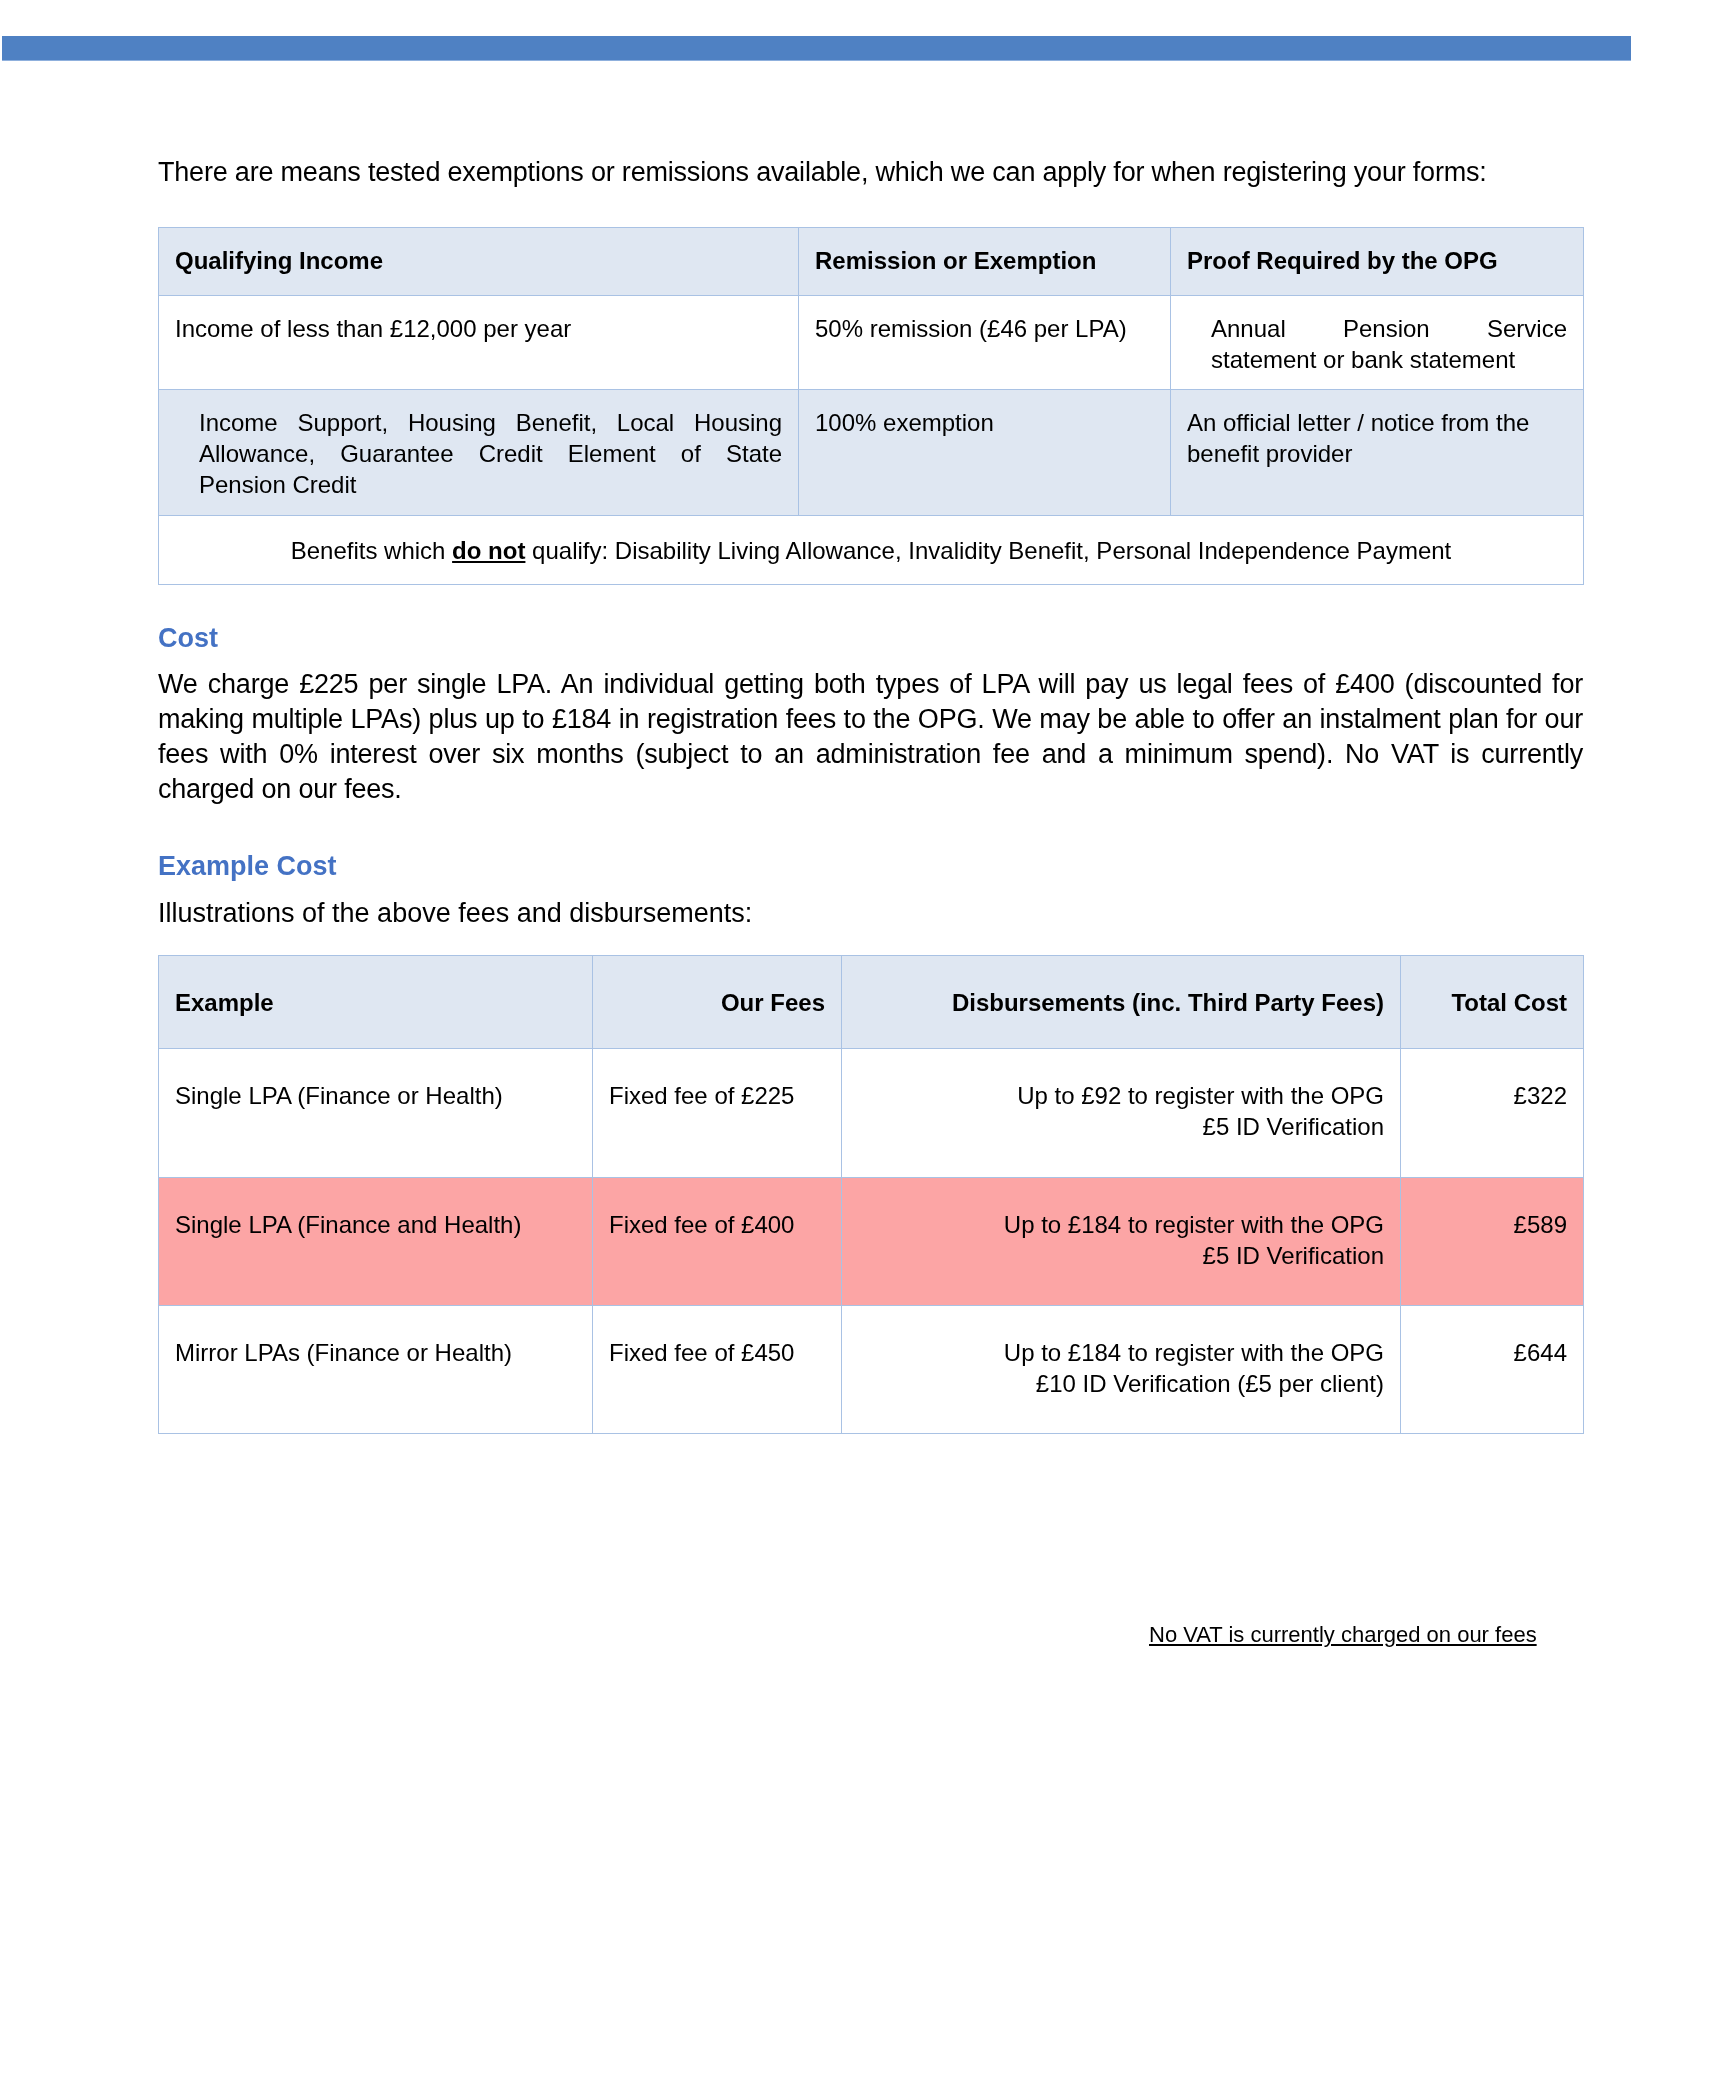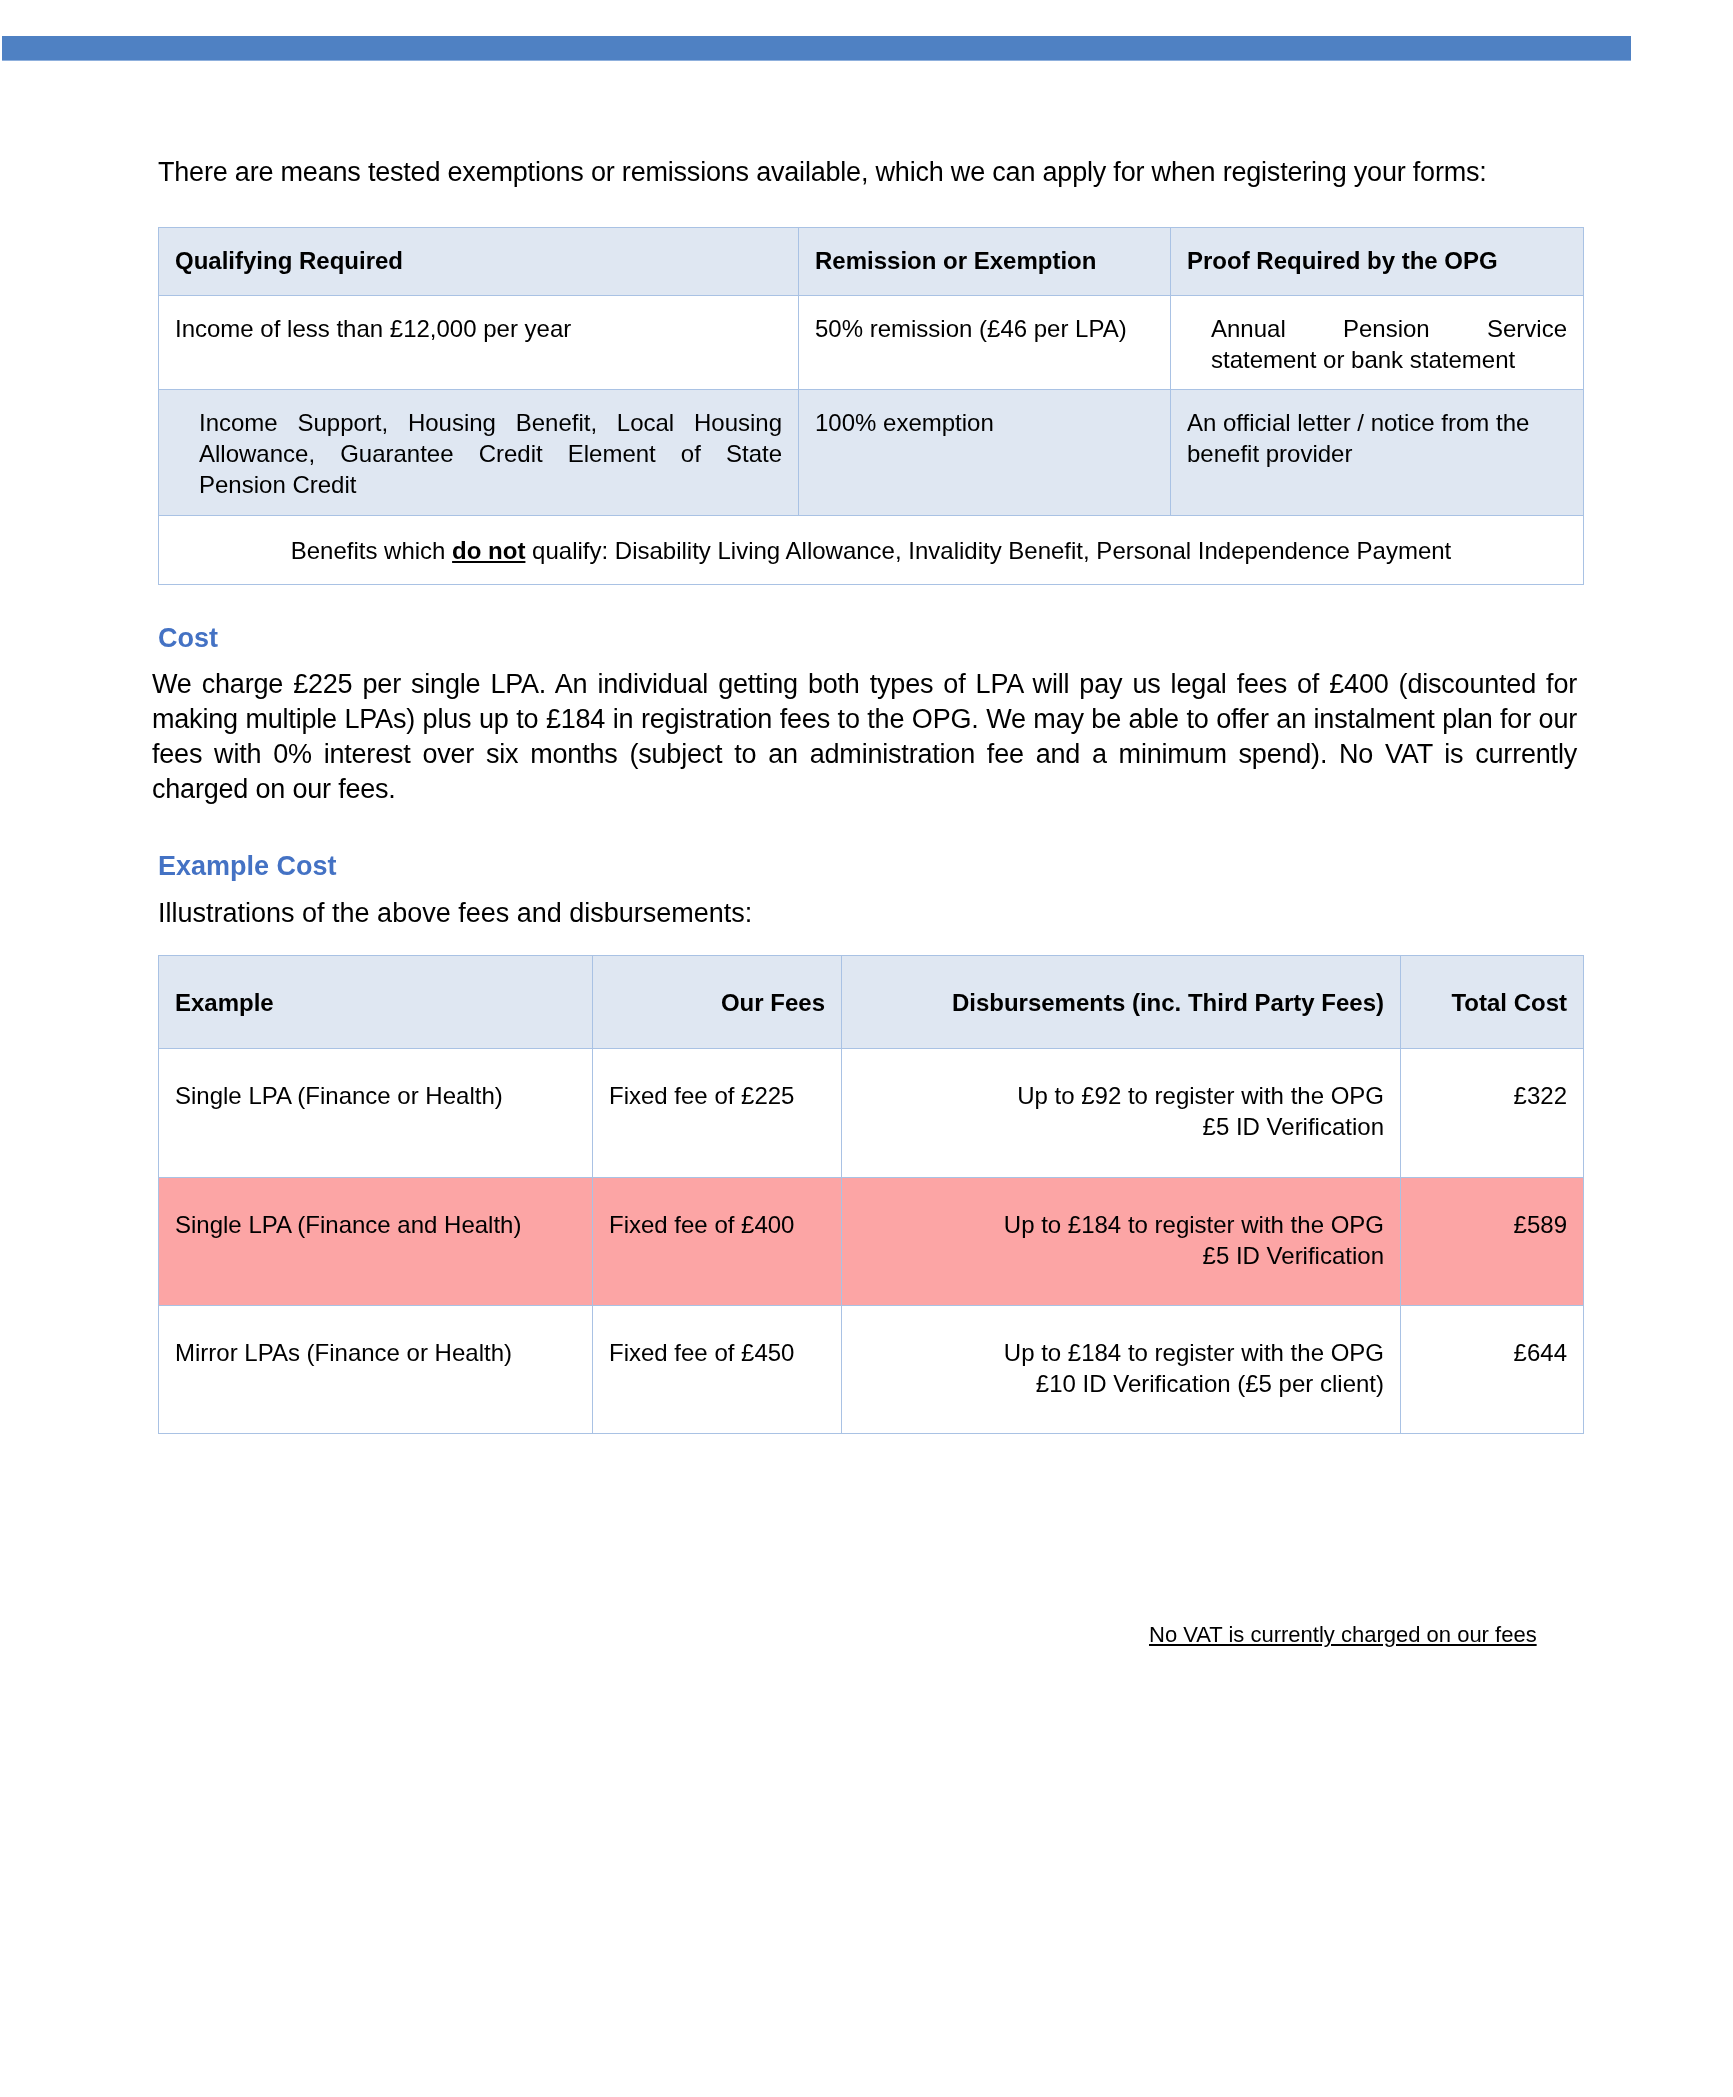--- a/index.html
+++ b/index.html
@@ -23,21 +23,21 @@
     .t1 tr.r-white td { background: #ffffff; height: 63px; }
     .t1 tr.r-blue td { background: #dfe7f2; height: 96px; }
     .t1 td.justify { text-align: justify; text-align-last: left; padding-left: 40px; }
     .t1 td.full { text-align: center; background: #ffffff; padding: 17px 8.4px; height: 34px; vertical-align: middle; }
     .u { text-decoration: underline; font-weight: bold; }
     .h-blue {
       position: absolute; left: 158px; color: #4472c4; font-weight: bold; font-size: 27px; line-height: 34px;
     }
     .cost-h { top: 621px; }
     .cost-p {
-      position: absolute; left: 152px; top: 667px; width: 1425px;
+      position: absolute; left: 158px; top: 667px; width: 1425px;
       font-size: 27px; line-height: 35px; text-align: justify; letter-spacing: -0.2px;
     }
     .example-h { top: 849px; }
     .example-p { position: absolute; left: 158px; top: 896px; font-size: 27px; line-height: 34px; }
     .t2 { left: 158px; top: 955px; width: 1425px; font-size: 24px; line-height: 31px; }
     .t2 th { background: #dfe7f2; font-weight: bold; height: 67px; vertical-align: middle; padding: 12.6px 16px; }
     .t2 td { height: 88px; padding: 31px 16px 8.4px 16px; }
     .t2 tr.r-white td { background: #ffffff; }
     .t2 tr.r-blue td { background: #fca5a5; }
     .left { text-align: left; }
@@ -52,21 +52,21 @@
 <div class="intro">There are means tested exemptions or remissions available, which we can apply for when registering your forms:</div>
 
 <table class="t1">
   <colgroup>
       <col style="width:640px">
       <col style="width:372px">
       <col style="width:413px">
     </colgroup>
   <tbody>
       <tr>
-    <th>Qualifying Required</th>
+    <th>Qualifying Income</th>
     <th>Remission or Exemption</th>
     <th>Proof Required by the OPG</th>
   </tr>
   <tr class="r-white">
     <td>Income of less than £12,000 per year</td>
     <td>50% remission (£46 per LPA)</td>
     <td class="justify">Annual Pension Service statement or bank statement</td>
   </tr>
   <tr class="r-blue">
     <td class="justify">Income Support, Housing Benefit, Local Housing Allowance, Guarantee Credit Element of State Pension Credit</td>

